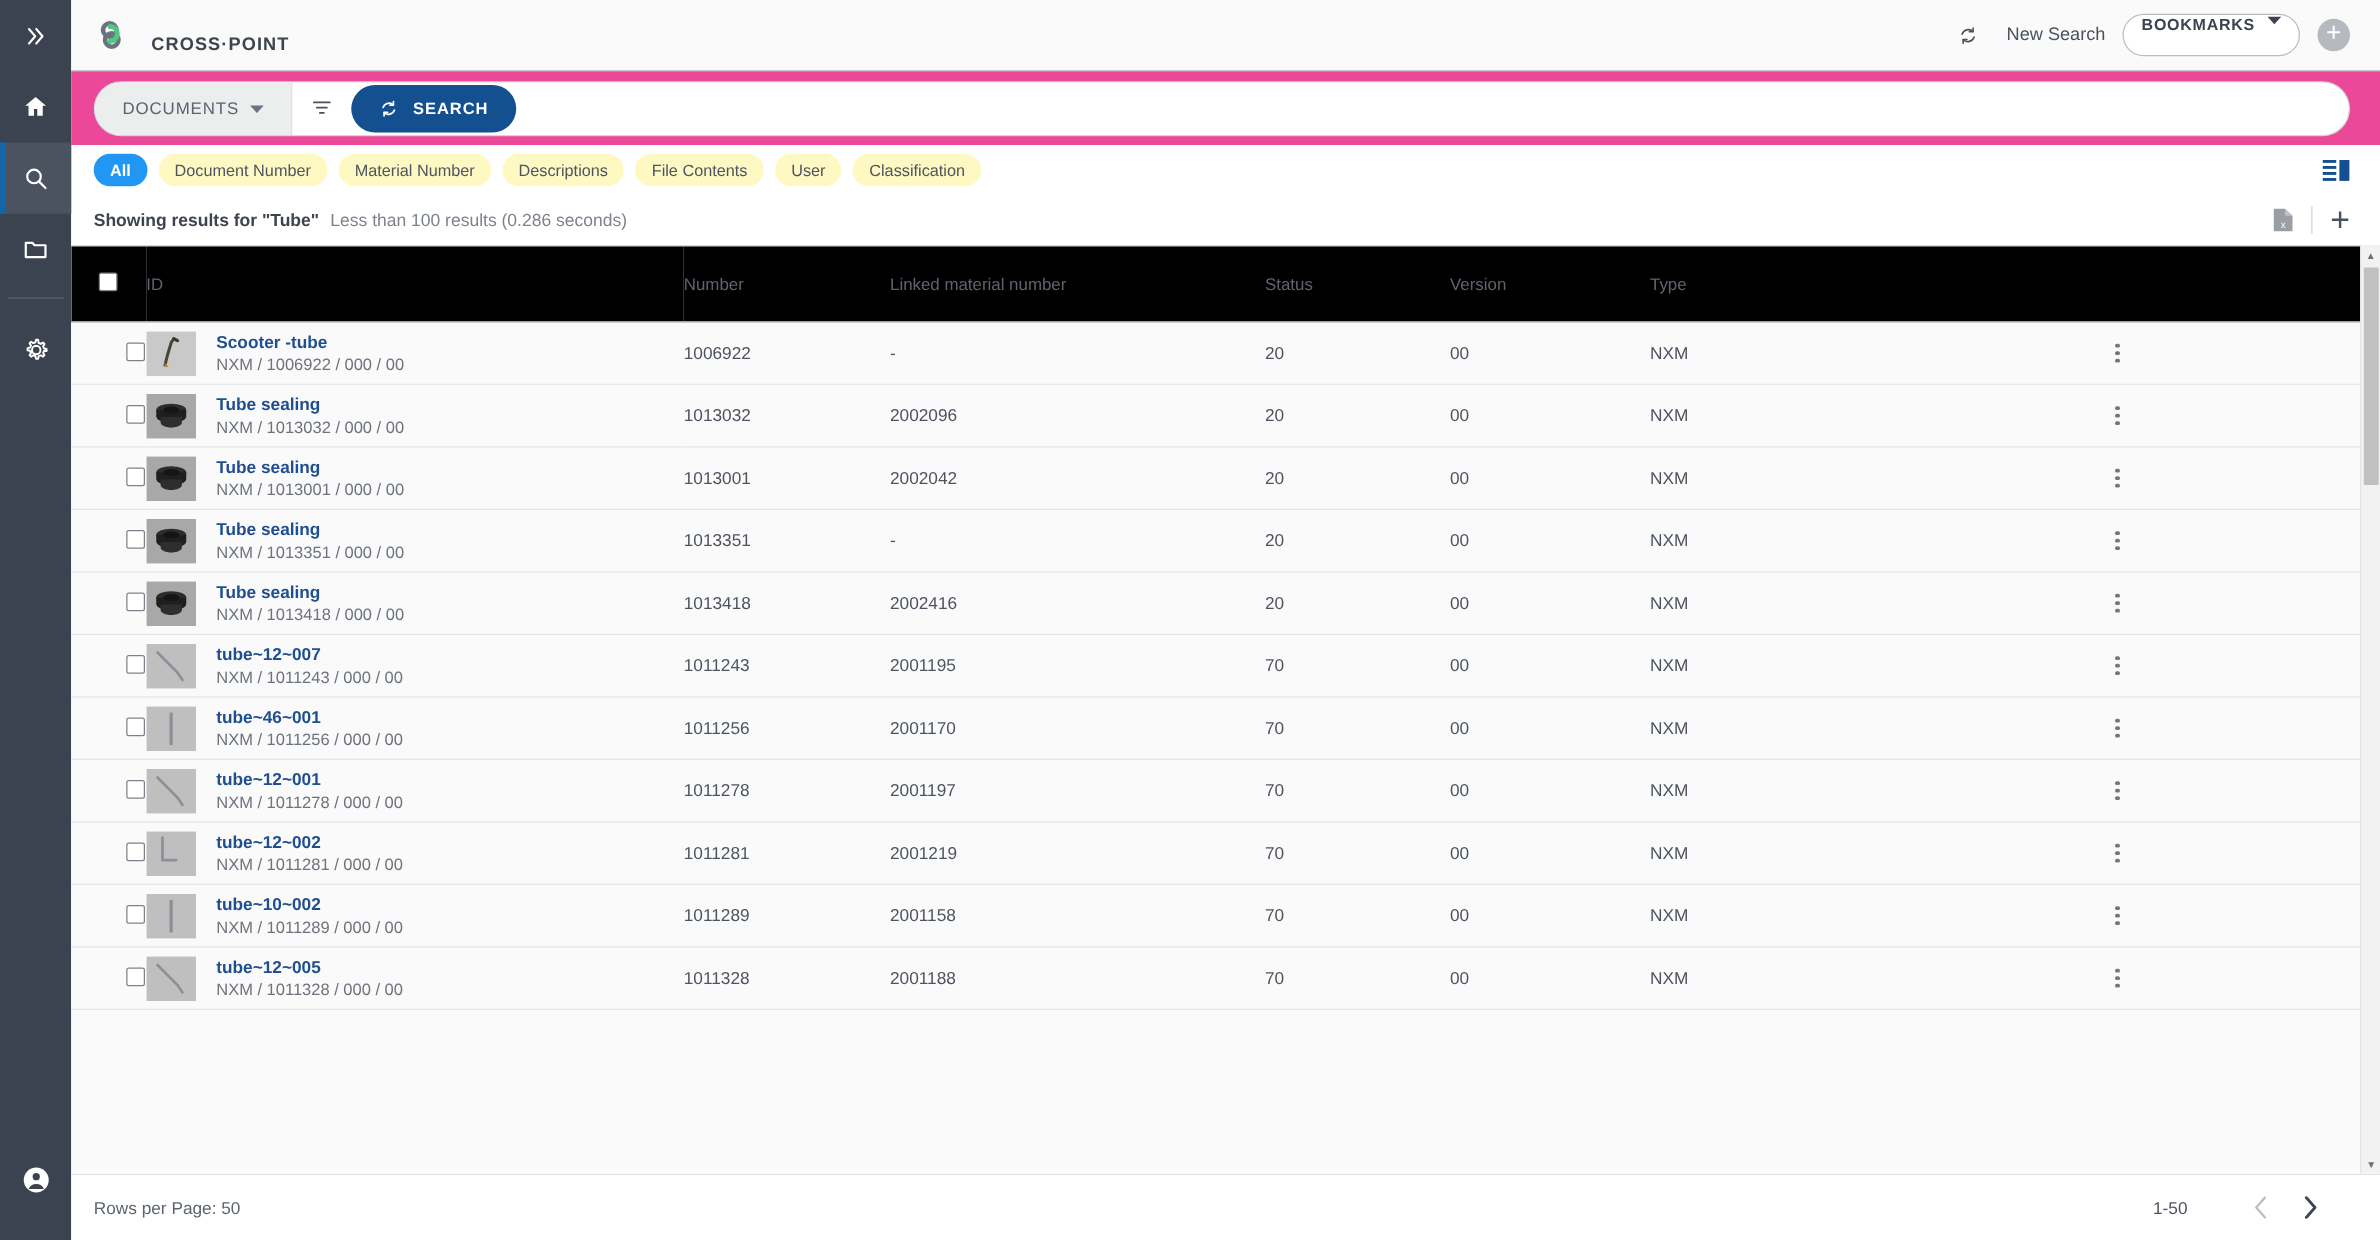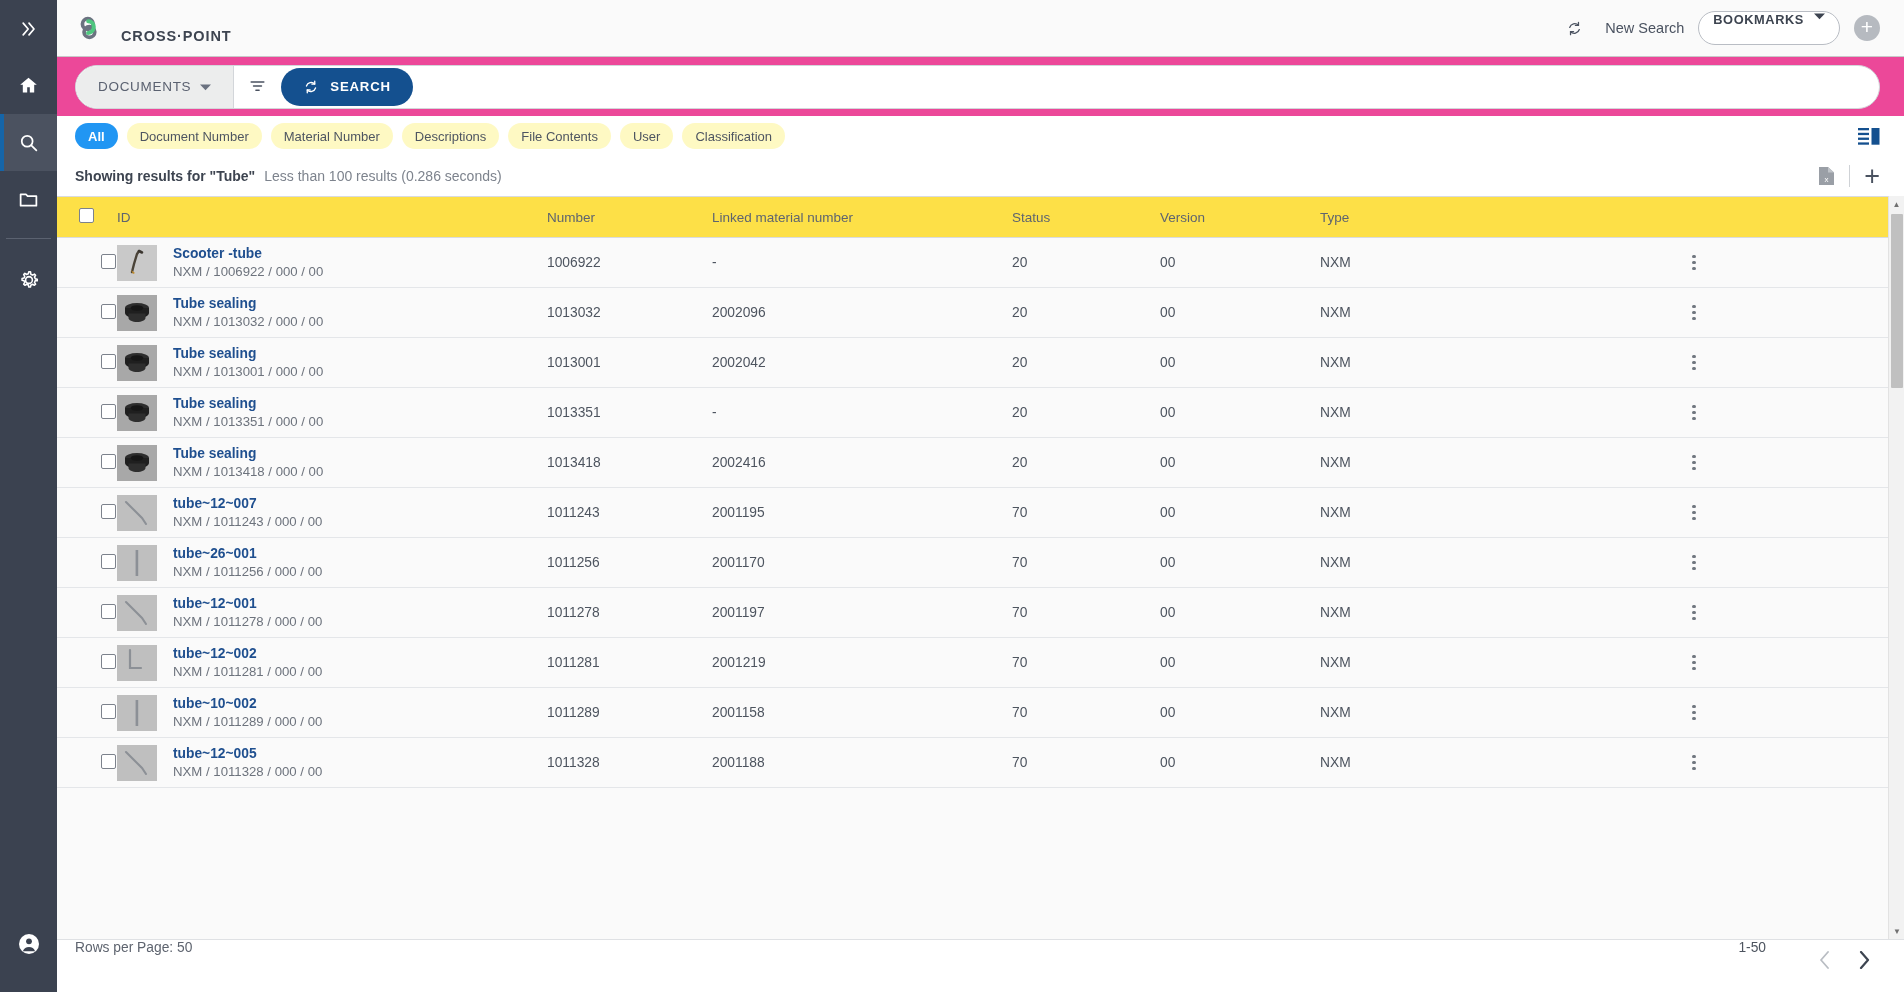--- a/index.html
+++ b/index.html
@@ -140,23 +140,23 @@
   .res-meta { font-size: 14px; color: #7d838d; margin-left: 9px; }
   .results-spacer { flex: 1; }
   .vdiv { width: 1px; height: 22px; background: #cfd2d6; margin: 0 14px; }
   .plus-icon { font-size: 27px; color: #4a5260; cursor: pointer; line-height: 1; }
 
   
   .table-wrap { flex: 1; position: relative; overflow: hidden; background: #fafafa; }
   .scrollarea { position: absolute; inset: 0 16px 0 0; overflow: hidden; }
   table { width: 100%; border-collapse: collapse; table-layout: fixed; }
   thead th {
-    background: #fde047; text-align: left;
+    background: #000000; text-align: left;
     font-size: 13.5px; font-weight: normal; color: #5e646f;
-    padding: 11px 0; border-top: 1px solid #d9dbdf; border-bottom: 1px solid #d9dbdf;
+    padding: 21px 0; border-top: 1px solid #d9dbdf; border-bottom: 1px solid #d9dbdf;
   }
   .c-check { width: 60px; padding-left: 22px !important; }
   .c-id    { width: 430px; }
   .c-num   { width: 165px; }
   .c-lmn   { width: 300px; }
   .c-stat  { width: 148px; }
   .c-ver   { width: 160px; }
   .c-type  { width: 180px; }
   .c-menu  { width: auto; }
 
@@ -201,22 +201,22 @@
   }
   .vthumb {
     position: absolute; top: 18px; left: 2px; width: 12px; height: 174px;
     background: #c0c0c0; border-radius: 1px;
   }
 
   
   .footer {
     height: 53px; flex: 0 0 53px; background: #ffffff;
     border-top: 1px solid #dfe1e4;
-    display: flex; 
-    padding: 0 20px 0 18px;
+    display: flex; align-items: center;
+    padding: 0 36px 0 18px;
   }
   .rows-per-page { font-size: 13.8px; color: #5e646f; cursor: pointer; }
   .footer-spacer { flex: 1; }
   .page-range { font-size: 13.8px; color: #4d545f; margin-right: 38px; }
   .pg-btn {
     width: 40px; height: 40px; display: flex; align-items: center; justify-content: center;
     cursor: pointer;
   }
 </style>
 </head>
@@ -595,21 +595,21 @@
                 </td>
                 <td class="c-id">
                   <div class="id-cell">
                     <span class="thumb">
                       <svg width="40" height="36" viewBox="0 0 40 36">
                         <rect width="40" height="36" fill="#bfbfbf"></rect>
                         <rect x="18.6" y="5" width="2.6" height="26" fill="#8c9096"></rect>
                       </svg>
                     </span>
                     <span class="id-text">
-                      <span class="id-title" style="display: block;">tube~26~001</span>
+                      <span class="id-title" style="display: block;">tube~46~001</span>
                       <span class="id-sub" style="display: block;">NXM / 1011256 / 000 / 00</span>
                     </span>
                   </div>
                 </td>
                 <td class="c-num">1011256</td>
                 <td class="c-lmn">2001170</td>
                 <td class="c-stat">70</td>
                 <td class="c-ver">00</td>
                 <td class="c-type">NXM</td>
                 <td class="c-menu">

